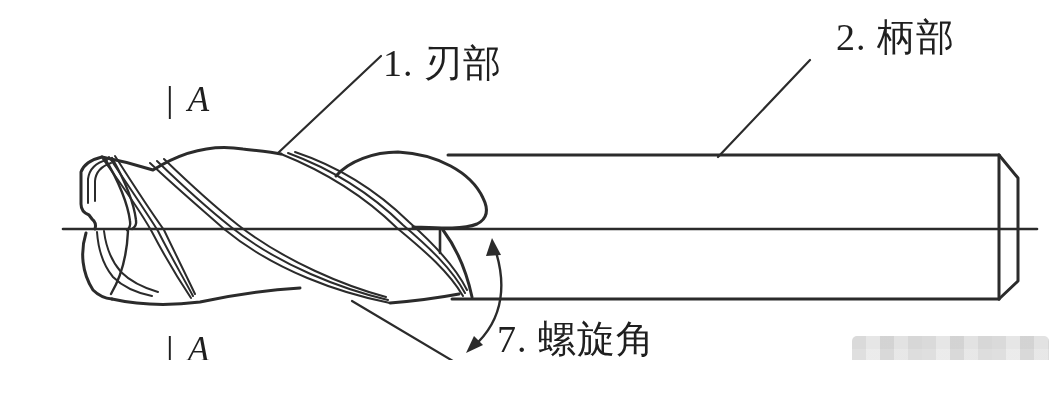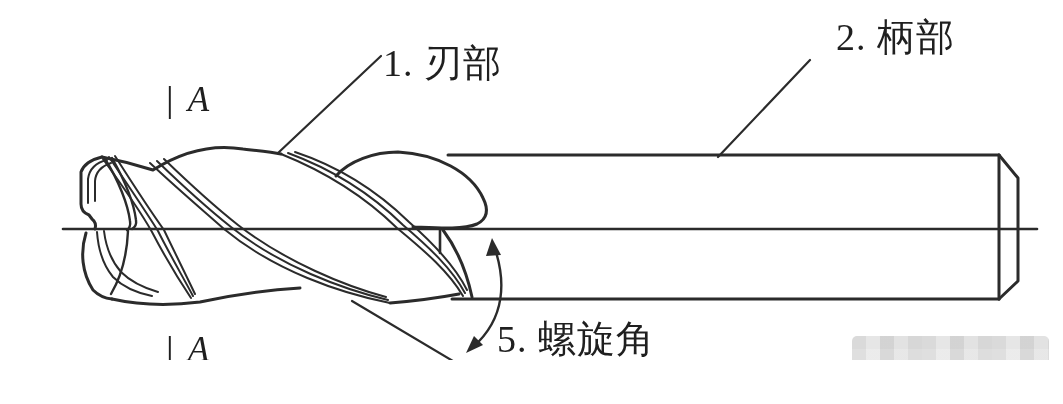--- a/index.html
+++ b/index.html
@@ -98,21 +98,21 @@
       <path stroke-width="2.2" d="M 718,157 L 810,60"></path>
       <path stroke-width="2.2" d="M 352,301 L 463,367"></path>
       <path stroke-width="2.4" d="M 494,246 C 506,280 506,318 473,347"></path>
       <path fill="#2b2b2b" stroke="none" d="M 492,238 L 501,255 L 486,256 Z"></path>
       <path fill="#2b2b2b" stroke="none" d="M 466,353 L 474,336 L 483,345 Z"></path>
     </g>
   </svg>
 
   <div class="cjk-label label-1">1. 刃部</div>
   <div class="cjk-label label-2">2. 柄部</div>
-  <div class="cjk-label label-3">5. 螺旋角</div>
+  <div class="cjk-label label-3">7. 螺旋角</div>
 
   <div class="section-marker marker-top">
     <span class="bar">|</span><span class="letter">A</span>
   </div>
   <div class="section-marker marker-bottom">
     <span class="bar">|</span><span class="letter">A</span>
   </div>
 
   <div class="watermark"></div>
 

